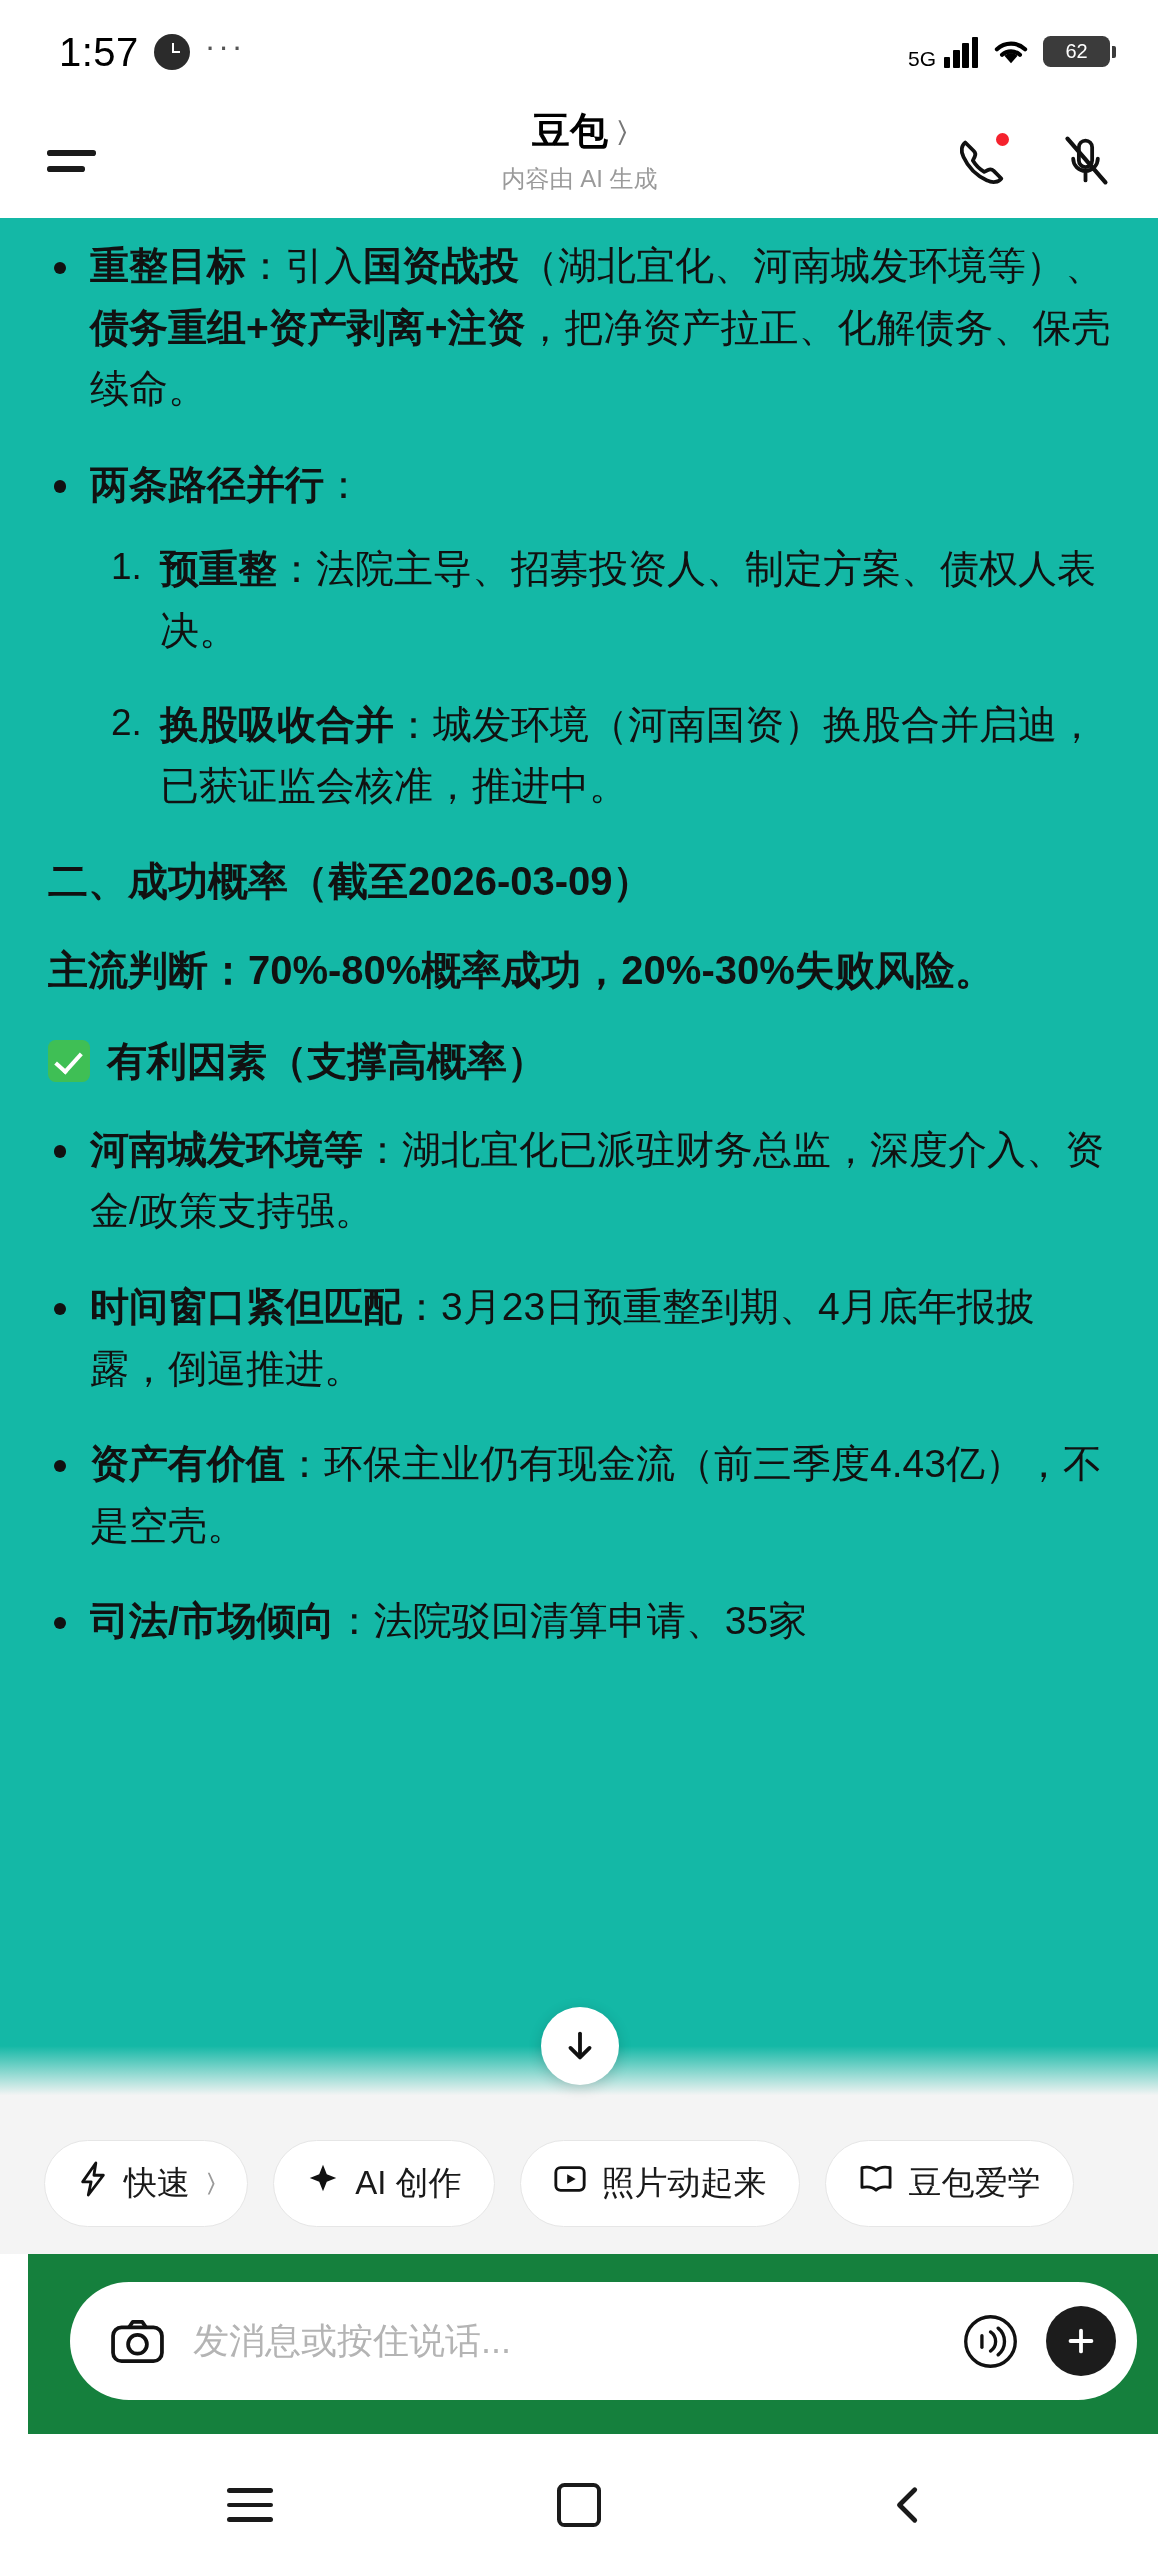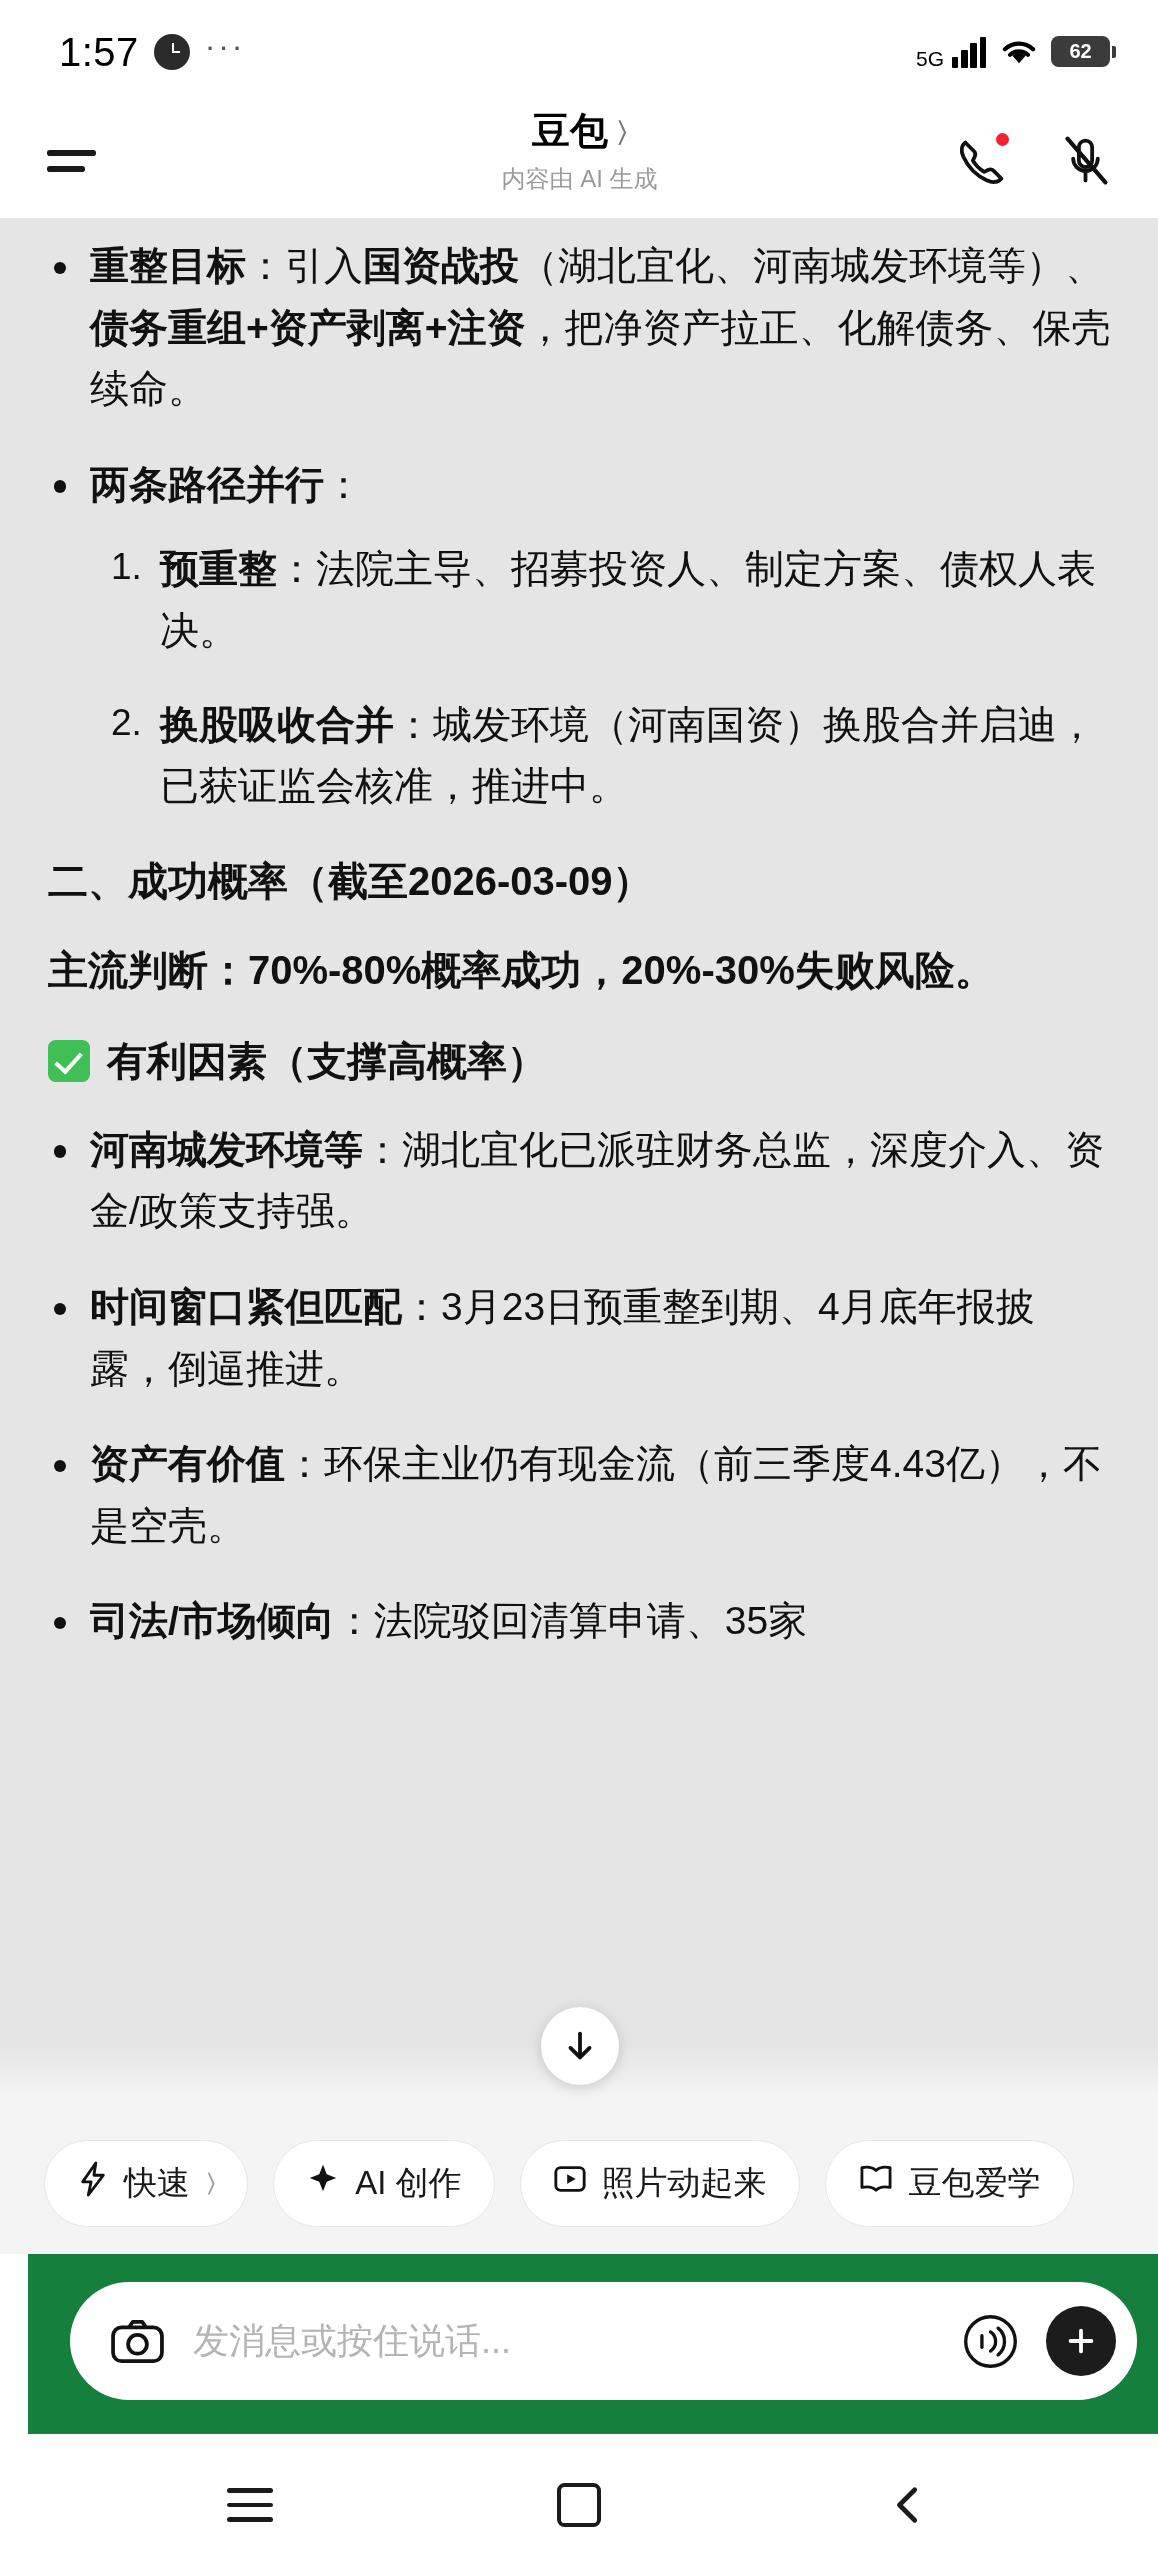--- a/index.html
+++ b/index.html
@@ -90,30 +90,30 @@
     width: 6.6px;
     background: #000;
     border-radius: 0.9px;
   }
   .signal-bars i:nth-child(1){ height: 11.4px; }
   .signal-bars i:nth-child(2){ height: 18px; }
   .signal-bars i:nth-child(3){ height: 25px; }
   .signal-bars i:nth-child(4){ height: 31px; }
   .wifi-icon { width: 38px; height: 30px; position: relative; }
   .battery {
-    width: 59px; height: 31px;
+    width: 67px; height: 31px;
     border-radius: 7.6px;
     background: #3b3b3b;
     color: #fff;
     font-size: 20px;
     display: flex;
     align-items: center;
     justify-content: center;
     position: relative;
-    font-weight: bold;
+    font-weight: normal;
   }
   .battery::after {
     content: "";
     position: absolute;
     right: -5.7px; top: 9.5px;
     width: 3.8px; height: 12.3px;
     background: #3b3b3b;
     border-radius: 0 1.9px 1.9px 0;
   }
 
@@ -185,21 +185,21 @@
     right: -1.9px; top: -1.9px;
     width: 17px; height: 17px;
     border-radius: 50%;
     background: #f5222d;
     border: 2.8px solid #fff;
   }
 
   
   .chat-body {
     flex: 1 1 auto;
-    background: #e5e5e5;
+    background: #14b8a6;
     padding: 17px 47px 0 46px;
     overflow: hidden;
     position: relative;
   }
   .msg { color: #111; }
   ul.bullets { list-style: none; }
   li.bullet {
     position: relative;
     padding-left: 44px;
     margin-bottom: 34px;

